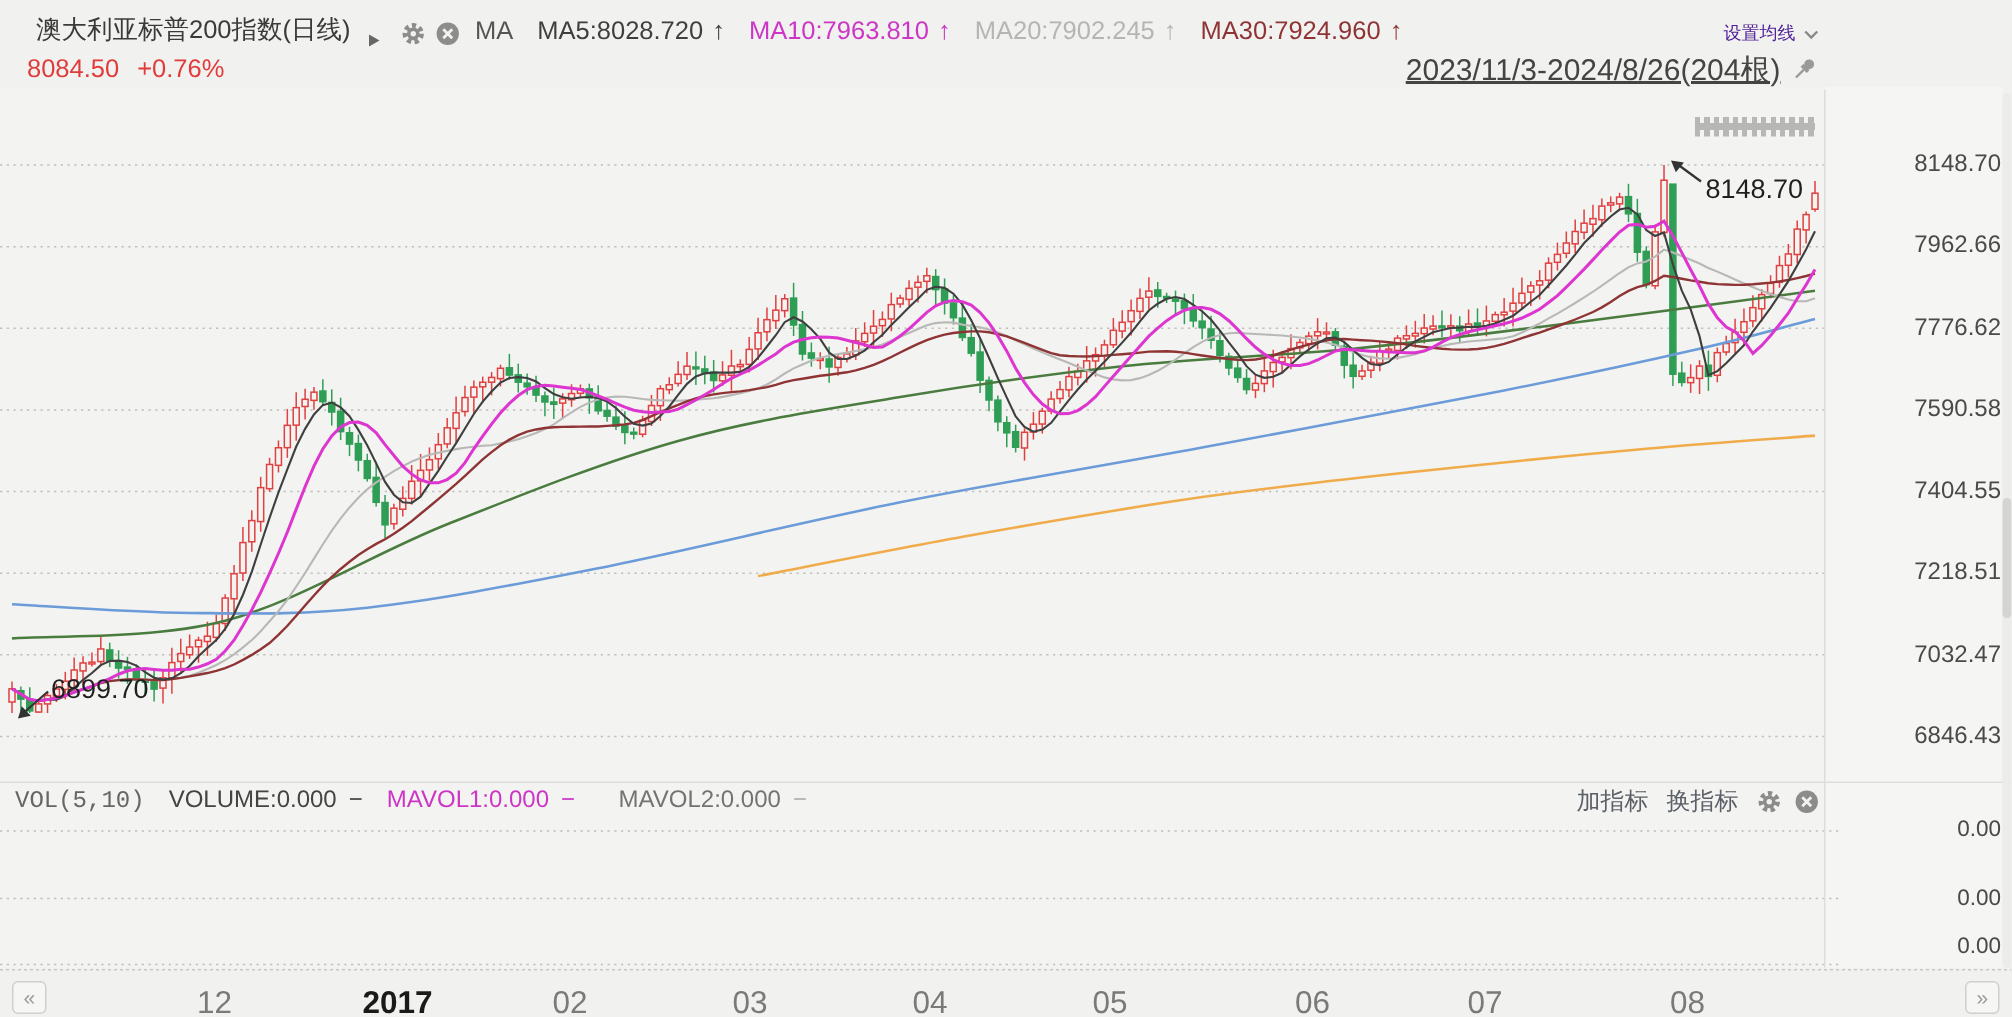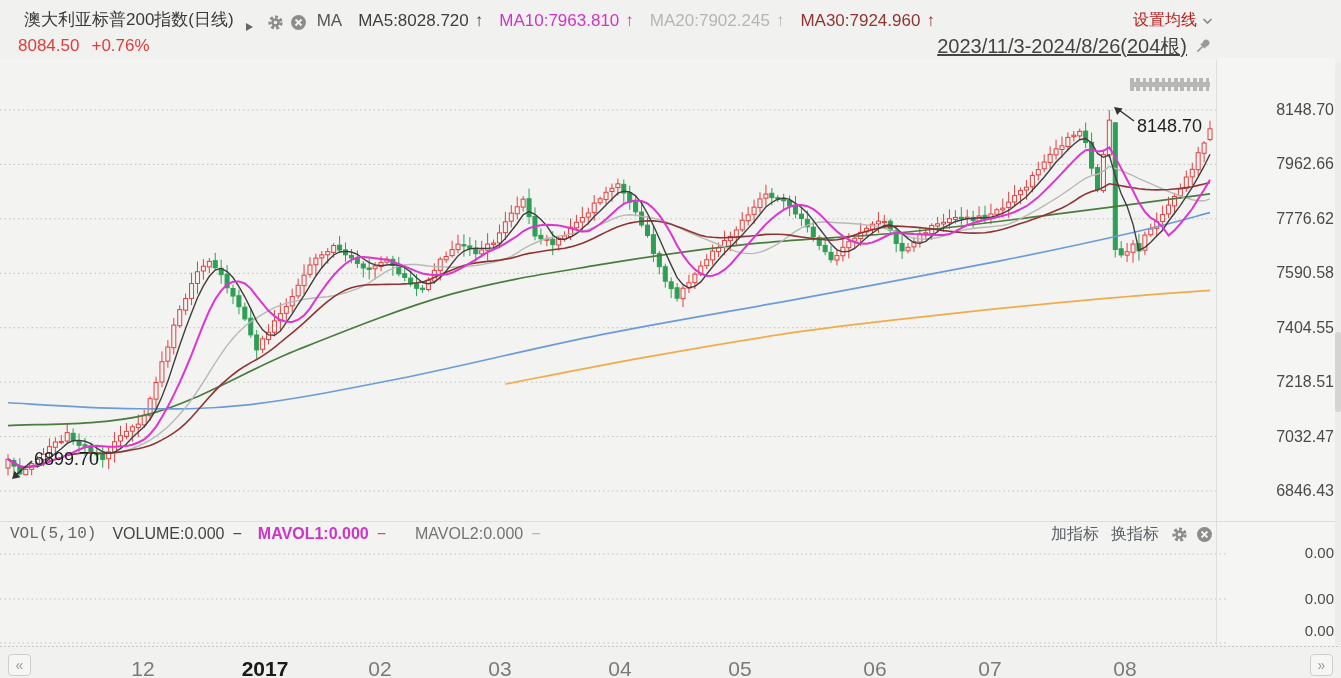--- a/index.html
+++ b/index.html
@@ -6,37 +6,37 @@
   body{font-family:"Liberation Sans","DejaVu Sans",sans-serif;background:#e9e9e7;}
   #app{position:relative;width:1341px;height:678px;background:#f1f1ef;overflow:hidden;}
   #chart-svg{position:absolute;left:0;top:0;}
   .row1{position:absolute;left:0;top:5px;right:0;height:26px;display:flex;align-items:flex-end;padding:0 128px 0 24px;box-sizing:border-box;font-size:17px;color:#3a3a3a;}
   .row2{position:absolute;left:0;top:34px;right:0;height:24px;display:flex;align-items:center;padding:0 128px 0 18px;box-sizing:border-box;font-size:17px;}
   .spacer{flex:1;}
   .caret-right{width:0;height:0;border-left:7px solid #666;border-top:4px solid transparent;border-bottom:4px solid transparent;margin-left:12px;}
   .icon{display:inline-flex;align-items:center;justify-content:center;}
   .ma-label{margin-left:16px;white-space:nowrap;}
   .ma-arrow{margin-left:6px;}
-  .settings-label{color:#b91c1c;font-size:16px;cursor:pointer;display:inline-flex;align-items:center;margin-top:12px;}
+  .settings-label{color:#4c1d95;font-size:12px;cursor:pointer;display:inline-flex;align-items:center;margin-top:12px;}
   .price-main{color:#e03c3c;}
   .price-change{color:#e03c3c;margin-left:12px;}
   .range-link{color:#444;font-size:20px;text-decoration:underline;cursor:pointer;}
   .pin{margin-left:6px;}
   .brush{position:absolute;left:1130px;top:78px;width:80px;height:13px;cursor:ew-resize;
     background:
       repeating-linear-gradient(90deg,#b7b7b5 0 3.5px,transparent 3.5px 6.3px),
       linear-gradient(transparent 4px,#b7b7b5 4px,#b7b7b5 9px,transparent 9px);}
   .anno{position:absolute;font-size:18px;color:#1f1f1f;white-space:nowrap;}
   .price-label{position:absolute;left:1250px;width:84px;text-align:right;font-size:16px;color:#4a4a4a;}
   .vol-label{position:absolute;left:1250px;width:84px;text-align:right;font-size:15px;color:#4a4a4a;}
   .vol-row{position:absolute;left:0;top:523px;right:0;height:22px;display:flex;align-items:center;padding:0 128px 0 10px;box-sizing:border-box;font-size:16px;}
   .vol-name{color:#666;font-family:Liberation Mono, monospace;}
   .vol-val{color:#444;margin-left:16px;}
   .vol-dash1{color:#444;margin-left:8px;}
-  .mavol1{color:#cc35c6;margin-left:16px;font-weight:bold;}
+  .mavol1{color:#cc35c6;margin-left:16px;}
   .dash-mavol1{color:#cc35c6;margin-left:8px;}
   .mavol2{color:#737373;margin-left:29px;}
   .dash-mavol2{color:#b0b0ae;margin-left:8px;}
   .ind-btn{color:#5a6066;cursor:pointer;}
   .time-label{position:absolute;top:657px;width:70px;text-align:center;font-size:21px;color:#7a7a78;}
   .time-label.bold{color:#1a1a1a;font-weight:bold;}
   .nav-btn{position:absolute;width:23px;height:22px;border:1px solid #cfcfcd;border-radius:4px;background:#f6f6f4;
     color:#9a9a98;font-size:14px;line-height:21px;text-align:center;box-sizing:border-box;cursor:pointer;}
   .scroll-track{position:absolute;left:1335px;top:62px;width:6px;height:583px;background:#ececea;border-radius:3px;}
   .scroll-thumb{position:absolute;left:1335px;top:332px;width:6px;height:80px;background:#d4d4d2;border-radius:3px;cursor:ns-resize;}

